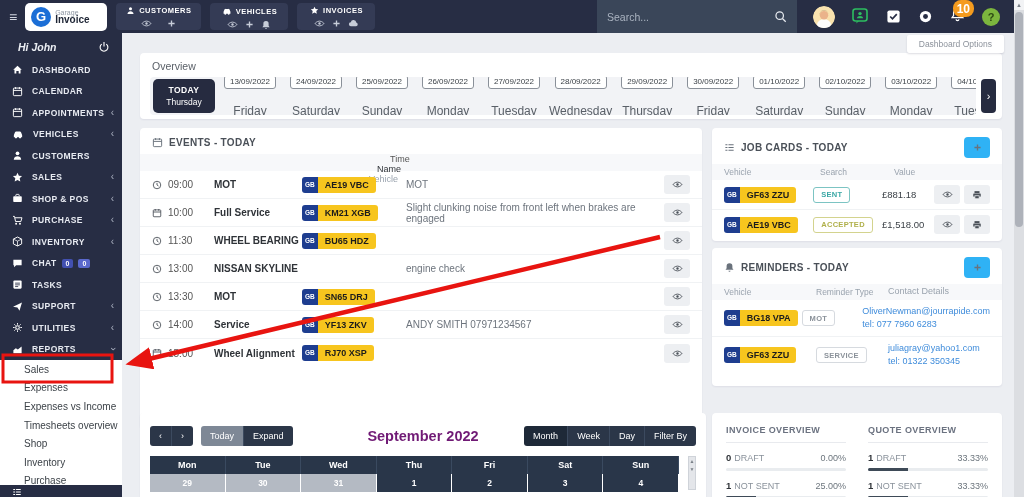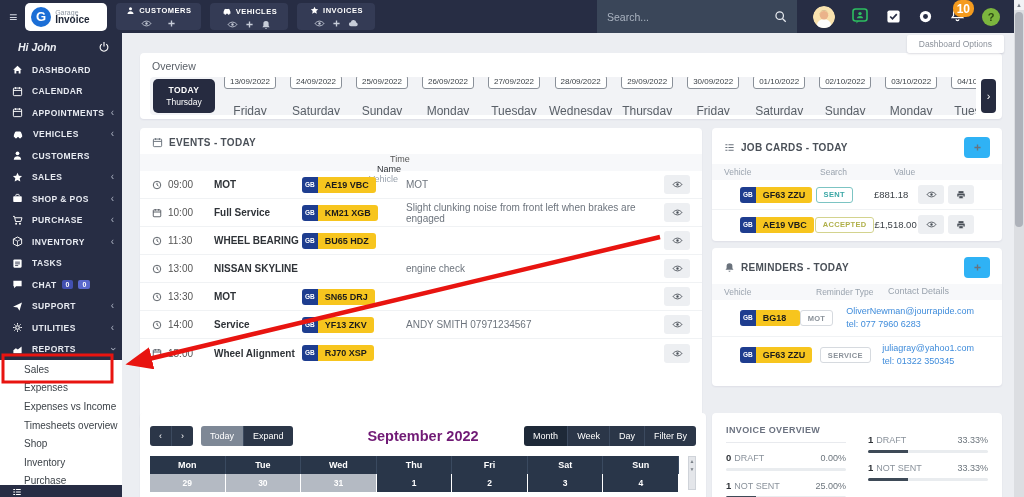--- a/index.html
+++ b/index.html
@@ -76,21 +76,21 @@
   .c-act  { width:30px; display:flex; justify-content:flex-end; gap:4px; }
   .minibtn { width:26px; height:19px; background:#edeff2; border-radius:3px; display:flex; align-items:center; justify-content:center; color:#4a5058; cursor:pointer; }
   .plate { display:inline-flex; align-items:stretch; border-radius:3px; overflow:hidden; height:16px; line-height:16px; }
   .plate .gb { background:#1e3d8f; color:#fff; font-size:6.5px; font-weight:bold; padding:0 3px; display:flex; align-items:center; }
   .plate .pn { background:#f7c51e; color:#1c1c1c; font-size:9px; font-weight:bold; padding:0 7px; }
 
   
   .jccard { left:590px; top:95px; width:290px; height:113px; }
   .rmcard { left:590px; top:215px; width:290px; height:138px; }
   .jhead { display:flex; align-items:center; background:#f7f8fa; height:16px; font-size:8.5px; color:#9aa3ae; padding:0 12px; }
-  .jrow { display:flex; align-items:center; border-bottom:1px solid #f0f2f4; padding:5px 28px; font-size:9.5px; color:#3c4248; }
+  .jrow { display:flex; align-items:center; border-bottom:1px solid #f0f2f4; padding:5px 12px; font-size:9.5px; color:#3c4248; }
   .jc-veh { width:96px; } .jc-st { width:74px; } .jc-val { width:56px; }
   .jc-act { flex:1; display:flex; justify-content:flex-end; gap:4px; }
   .badge { display:inline-block; border:1px solid; border-radius:3px; font-size:7.5px; font-weight:bold; padding:2.5px 7px; letter-spacing:.3px; background:#fff; }
   .b-sent { color:#3aa7a5; border-color:#7cc4c3; }
   .b-accepted { color:#b0b04a; border-color:#d3d38e; }
   .b-gray { color:#8a9199; border-color:#d6dadf; }
   .rm-veh { width:92px; } .rm-type { width:72px; }
   .rm-contact { flex:1; font-size:9px; color:#3f8cdb; line-height:1.45; }
 
   
@@ -394,31 +394,31 @@
       </div>
     <div class="sitem">
         <svg width="11" height="11">
           <use href="#i-box"></use>
         </svg>
         <span class="slabel">INVENTORY</span>
         <span class="chev">‹</span>
       </div>
     <div class="sitem">
         <svg width="11" height="11">
-          <use href="#i-tasks"></use>
-        </svg>
-        <span class="slabel">TASKS</span>
-      </div>
-    <div class="sitem">
-        <svg width="11" height="11">
           <use href="#i-chat"></use>
         </svg>
         <span class="slabel">CHAT</span>
         <span class="sbadge">0</span>
         <span class="sbadge b2">0</span>
+      </div>
+    <div class="sitem">
+        <svg width="11" height="11">
+          <use href="#i-tasks"></use>
+        </svg>
+        <span class="slabel">TASKS</span>
       </div>
     <div class="sitem">
         <svg width="11" height="11">
           <use href="#i-send"></use>
         </svg>
         <span class="slabel">SUPPORT</span>
         <span class="chev">‹</span>
       </div>
     <div class="sitem">
         <svg width="11" height="11">
@@ -831,20 +831,21 @@
         <div class="statline">
             <span><b>1</b><span>NOT SENT</span></span>
             <span class="pct">25.00%</span>
           </div>
         <div class="sbar">
             <i style="width: 25%;"></i>
           </div>
       </div>
     </div>
     <div class="ovcol">
+      <h4>QUOTE OVERVIEW</h4>
       <div class="stat">
         <div class="statline">
             <span><b>1</b><span>DRAFT</span></span>
             <span class="pct">33.33%</span>
           </div>
         <div class="sbar">
             <i style="width: 33%;"></i>
           </div>
       </div>
       <div class="stat">

